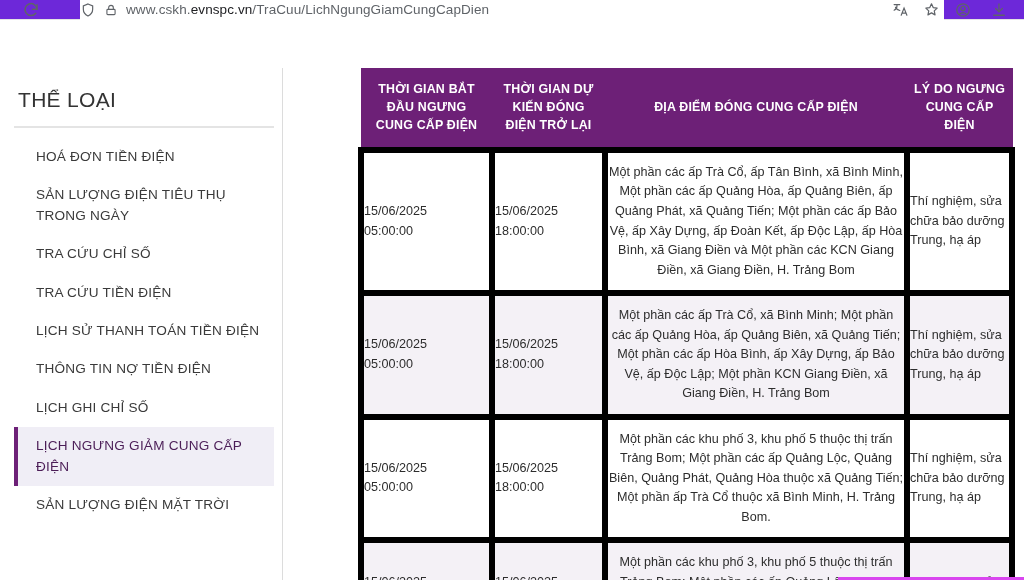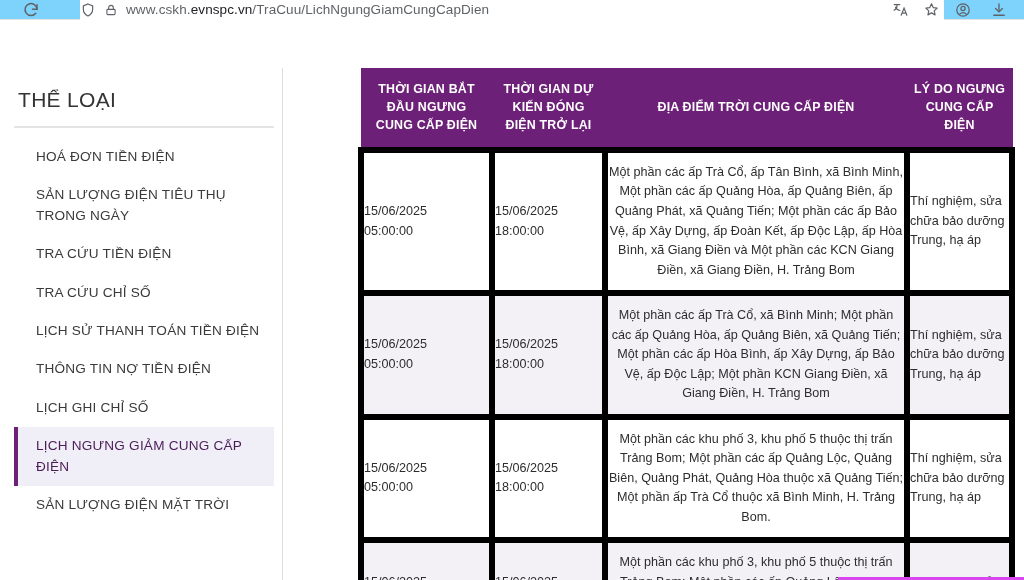--- a/index.html
+++ b/index.html
@@ -7,21 +7,21 @@
     margin: 0; padding: 0;
     width: 1024px; height: 580px;
     overflow: hidden;
     font-family: "Liberation Sans", sans-serif;
     background: #ffffff;
   }
 
   
   .browser-bar {
     height: 20px;
-    background: #7dd3fc;
+    background: #6d28d9;
     display: flex;
     align-items: center;
     padding: 0 10px;
     border-bottom: 1px solid #e3e3e3;
     position: relative;
   }
   .reload-btn {
     width: 26px; height: 26px;
     display: flex; align-items: center; justify-content: center;
     color: #5f6368;
@@ -246,22 +246,22 @@
 </div>
 
 <div class="page">
 
   <div class="sidebar">
     <div class="sidebar-inner">
       <div class="cat-title">THỂ LOẠI</div>
       <ul class="menu">
         <li>HOÁ ĐƠN TIỀN ĐIỆN</li>
         <li>SẢN LƯỢNG ĐIỆN TIÊU THỤ TRONG NGÀY</li>
+        <li>TRA CỨU CHỈ SỐ</li>
         <li>TRA CỨU TIỀN ĐIỆN</li>
-        <li>TRA CỨU CHỈ SỐ</li>
         <li>LỊCH SỬ THANH TOÁN TIỀN ĐIỆN</li>
         <li>THÔNG TIN NỢ TIỀN ĐIỆN</li>
         <li>LỊCH GHI CHỈ SỐ</li>
         <li class="active">LỊCH NGƯNG GIẢM CUNG CẤP ĐIỆN</li>
         <li>SẢN LƯỢNG ĐIỆN MẶT TRỜI</li>
 
       </ul>
     </div>
   </div>
 
@@ -272,21 +272,21 @@
       <colgroup>
         <col class="col-start">
           <col class="col-end">
           <col class="col-place">
           <col class="col-reason">
       </colgroup>
       <thead>
         <tr>
           <th>THỜI GIAN BẮT ĐẦU NGƯNG CUNG CẤP ĐIỆN</th>
           <th>THỜI GIAN DỰ KIẾN ĐÓNG ĐIỆN TRỞ LẠI</th>
-          <th>ĐỊA ĐIỂM TRỜI CUNG CẤP ĐIỆN</th>
+          <th>ĐỊA ĐIỂM ĐÓNG CUNG CẤP ĐIỆN</th>
           <th>LÝ DO NGƯNG CUNG CẤP ĐIỆN</th>
         </tr>
       </thead>
       <tbody>
         <tr>
           <td class="c-center nowrap-date">15/06/2025
 05:00:00</td>
           <td class="c-center nowrap-date">15/06/2025
 18:00:00</td>
           <td class="c-just">Một phần các ấp Trà Cổ, ấp Tân Bình, xã Bình Minh, Một phần các ấp Quảng Hòa, ấp Quảng Biên, ấp Quảng Phát, xã Quảng Tiến; Một phần các ấp Bảo Vệ, ấp Xây Dựng, ấp Đoàn Kết, ấp Độc Lập, ấp Hòa Bình, xã Giang Điền và Một phần các KCN Giang Điền, xã Giang Điền, H. Trảng Bom</td>

